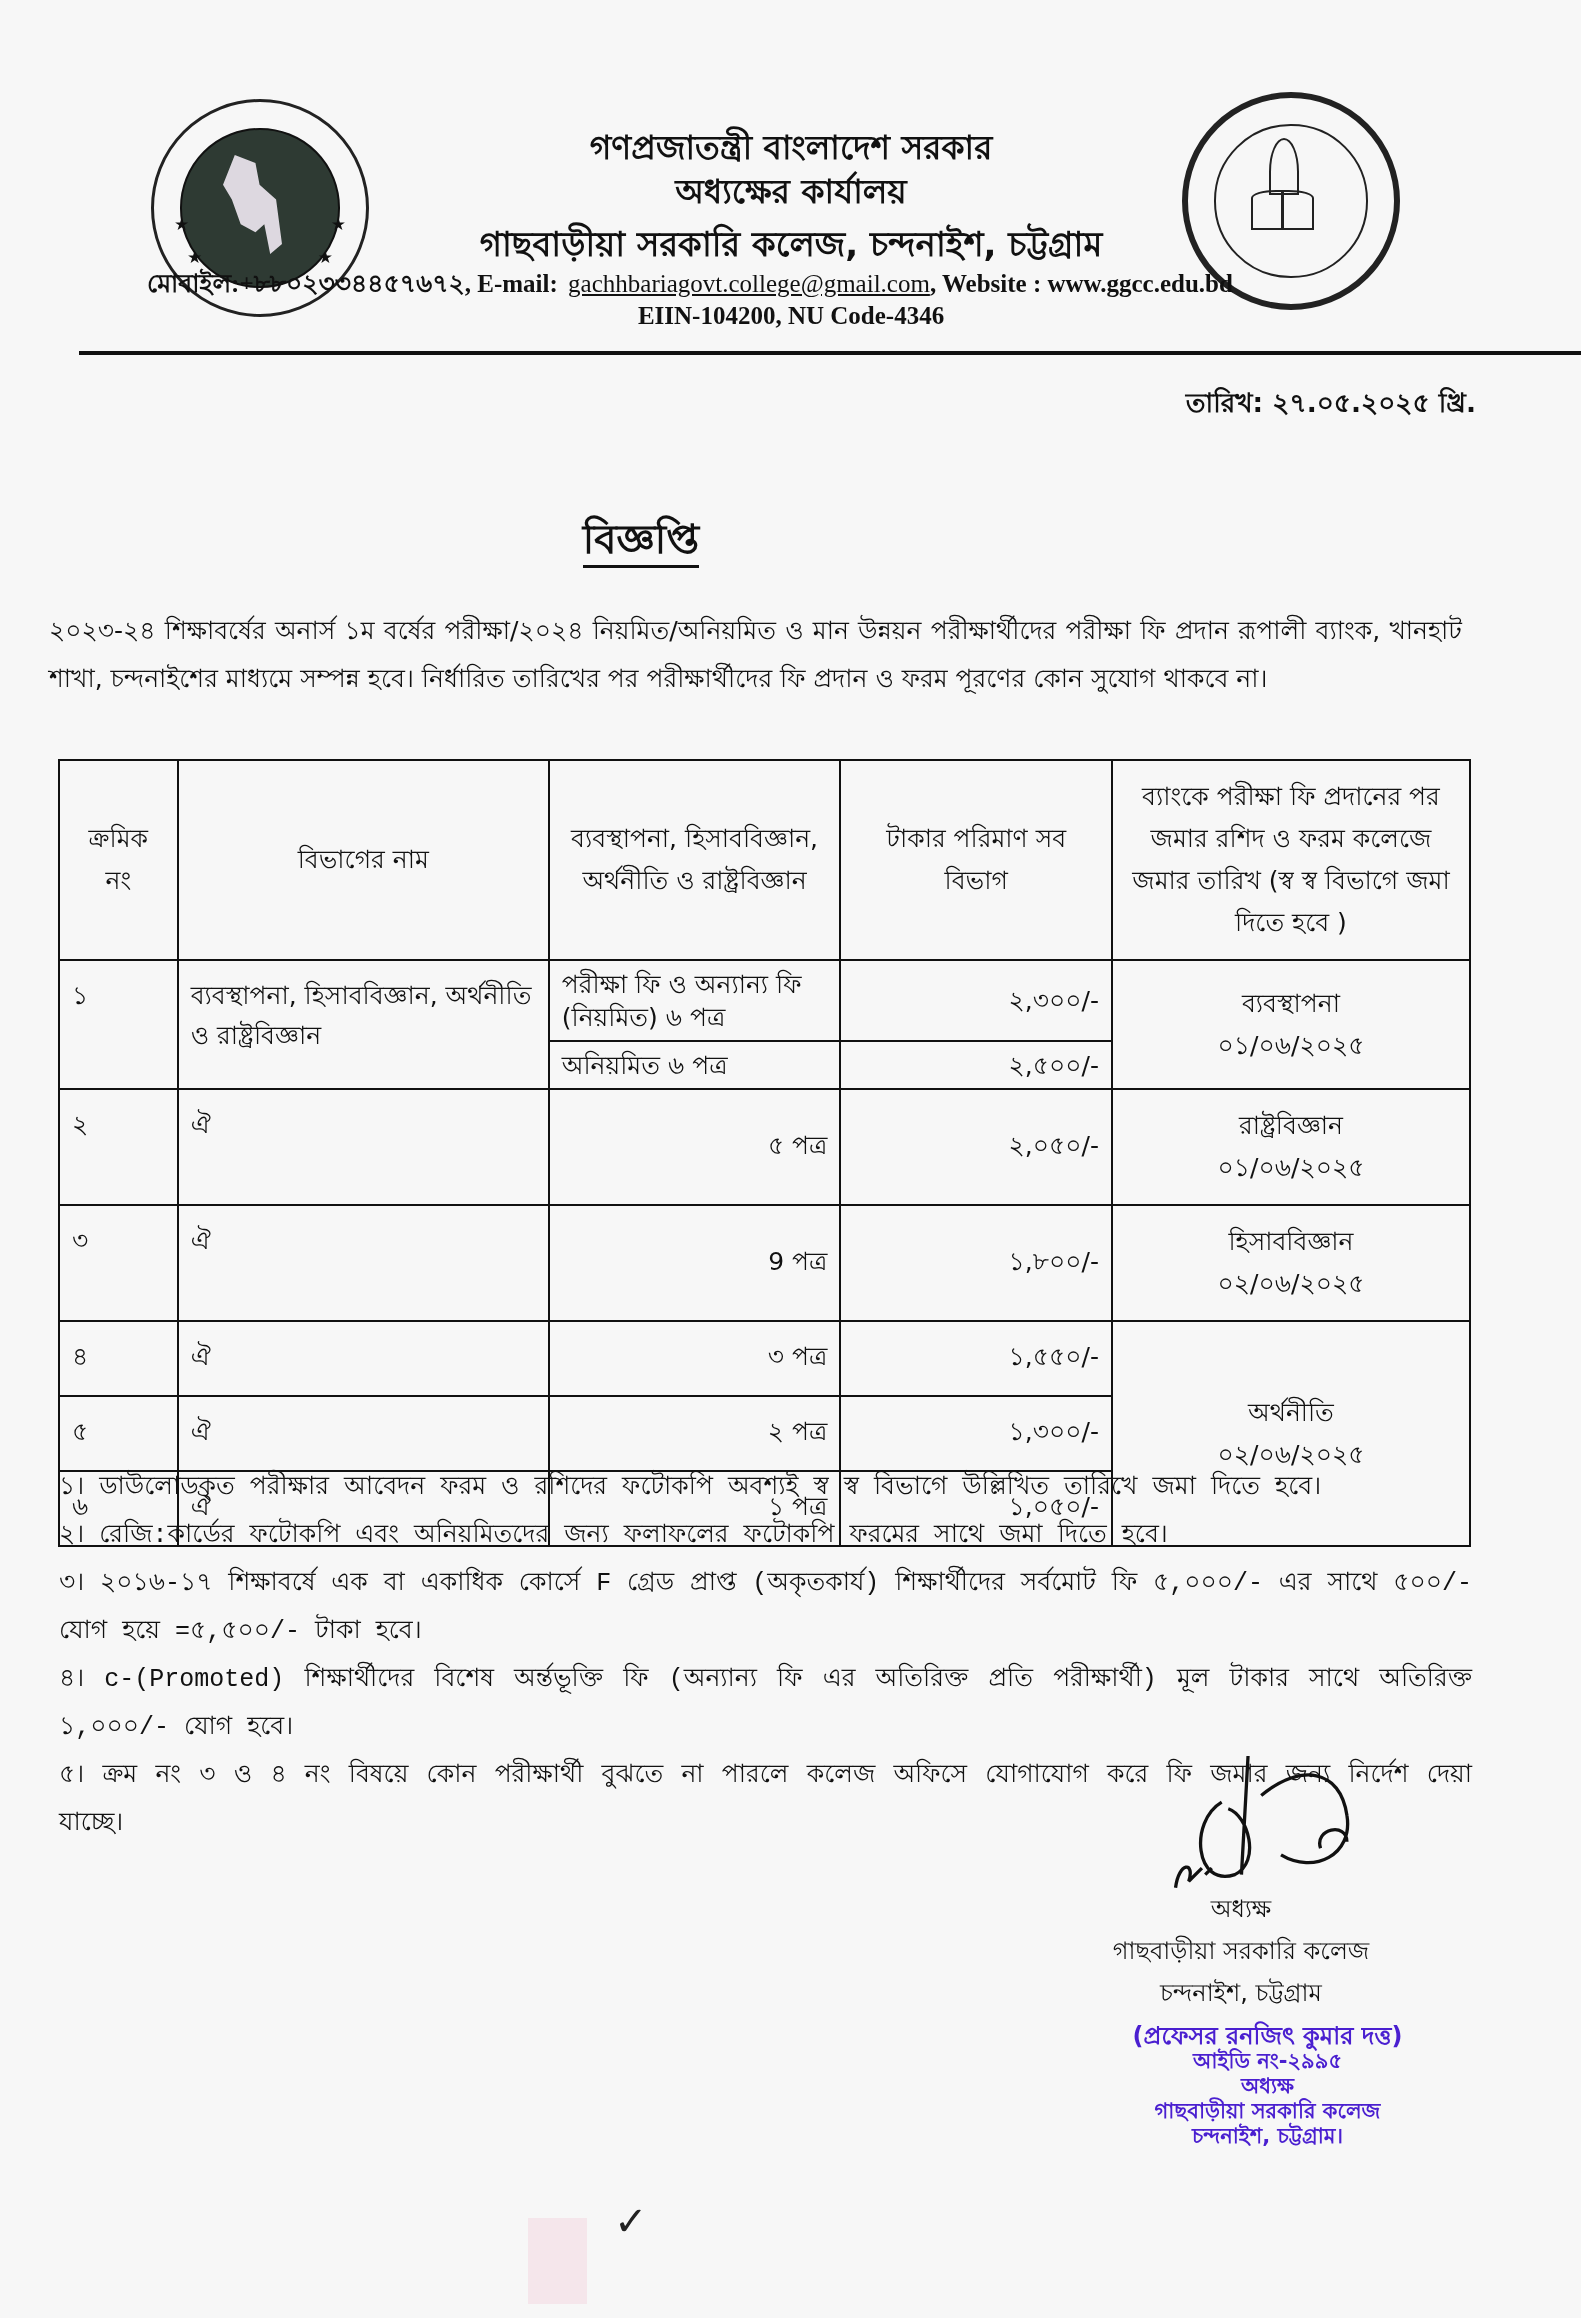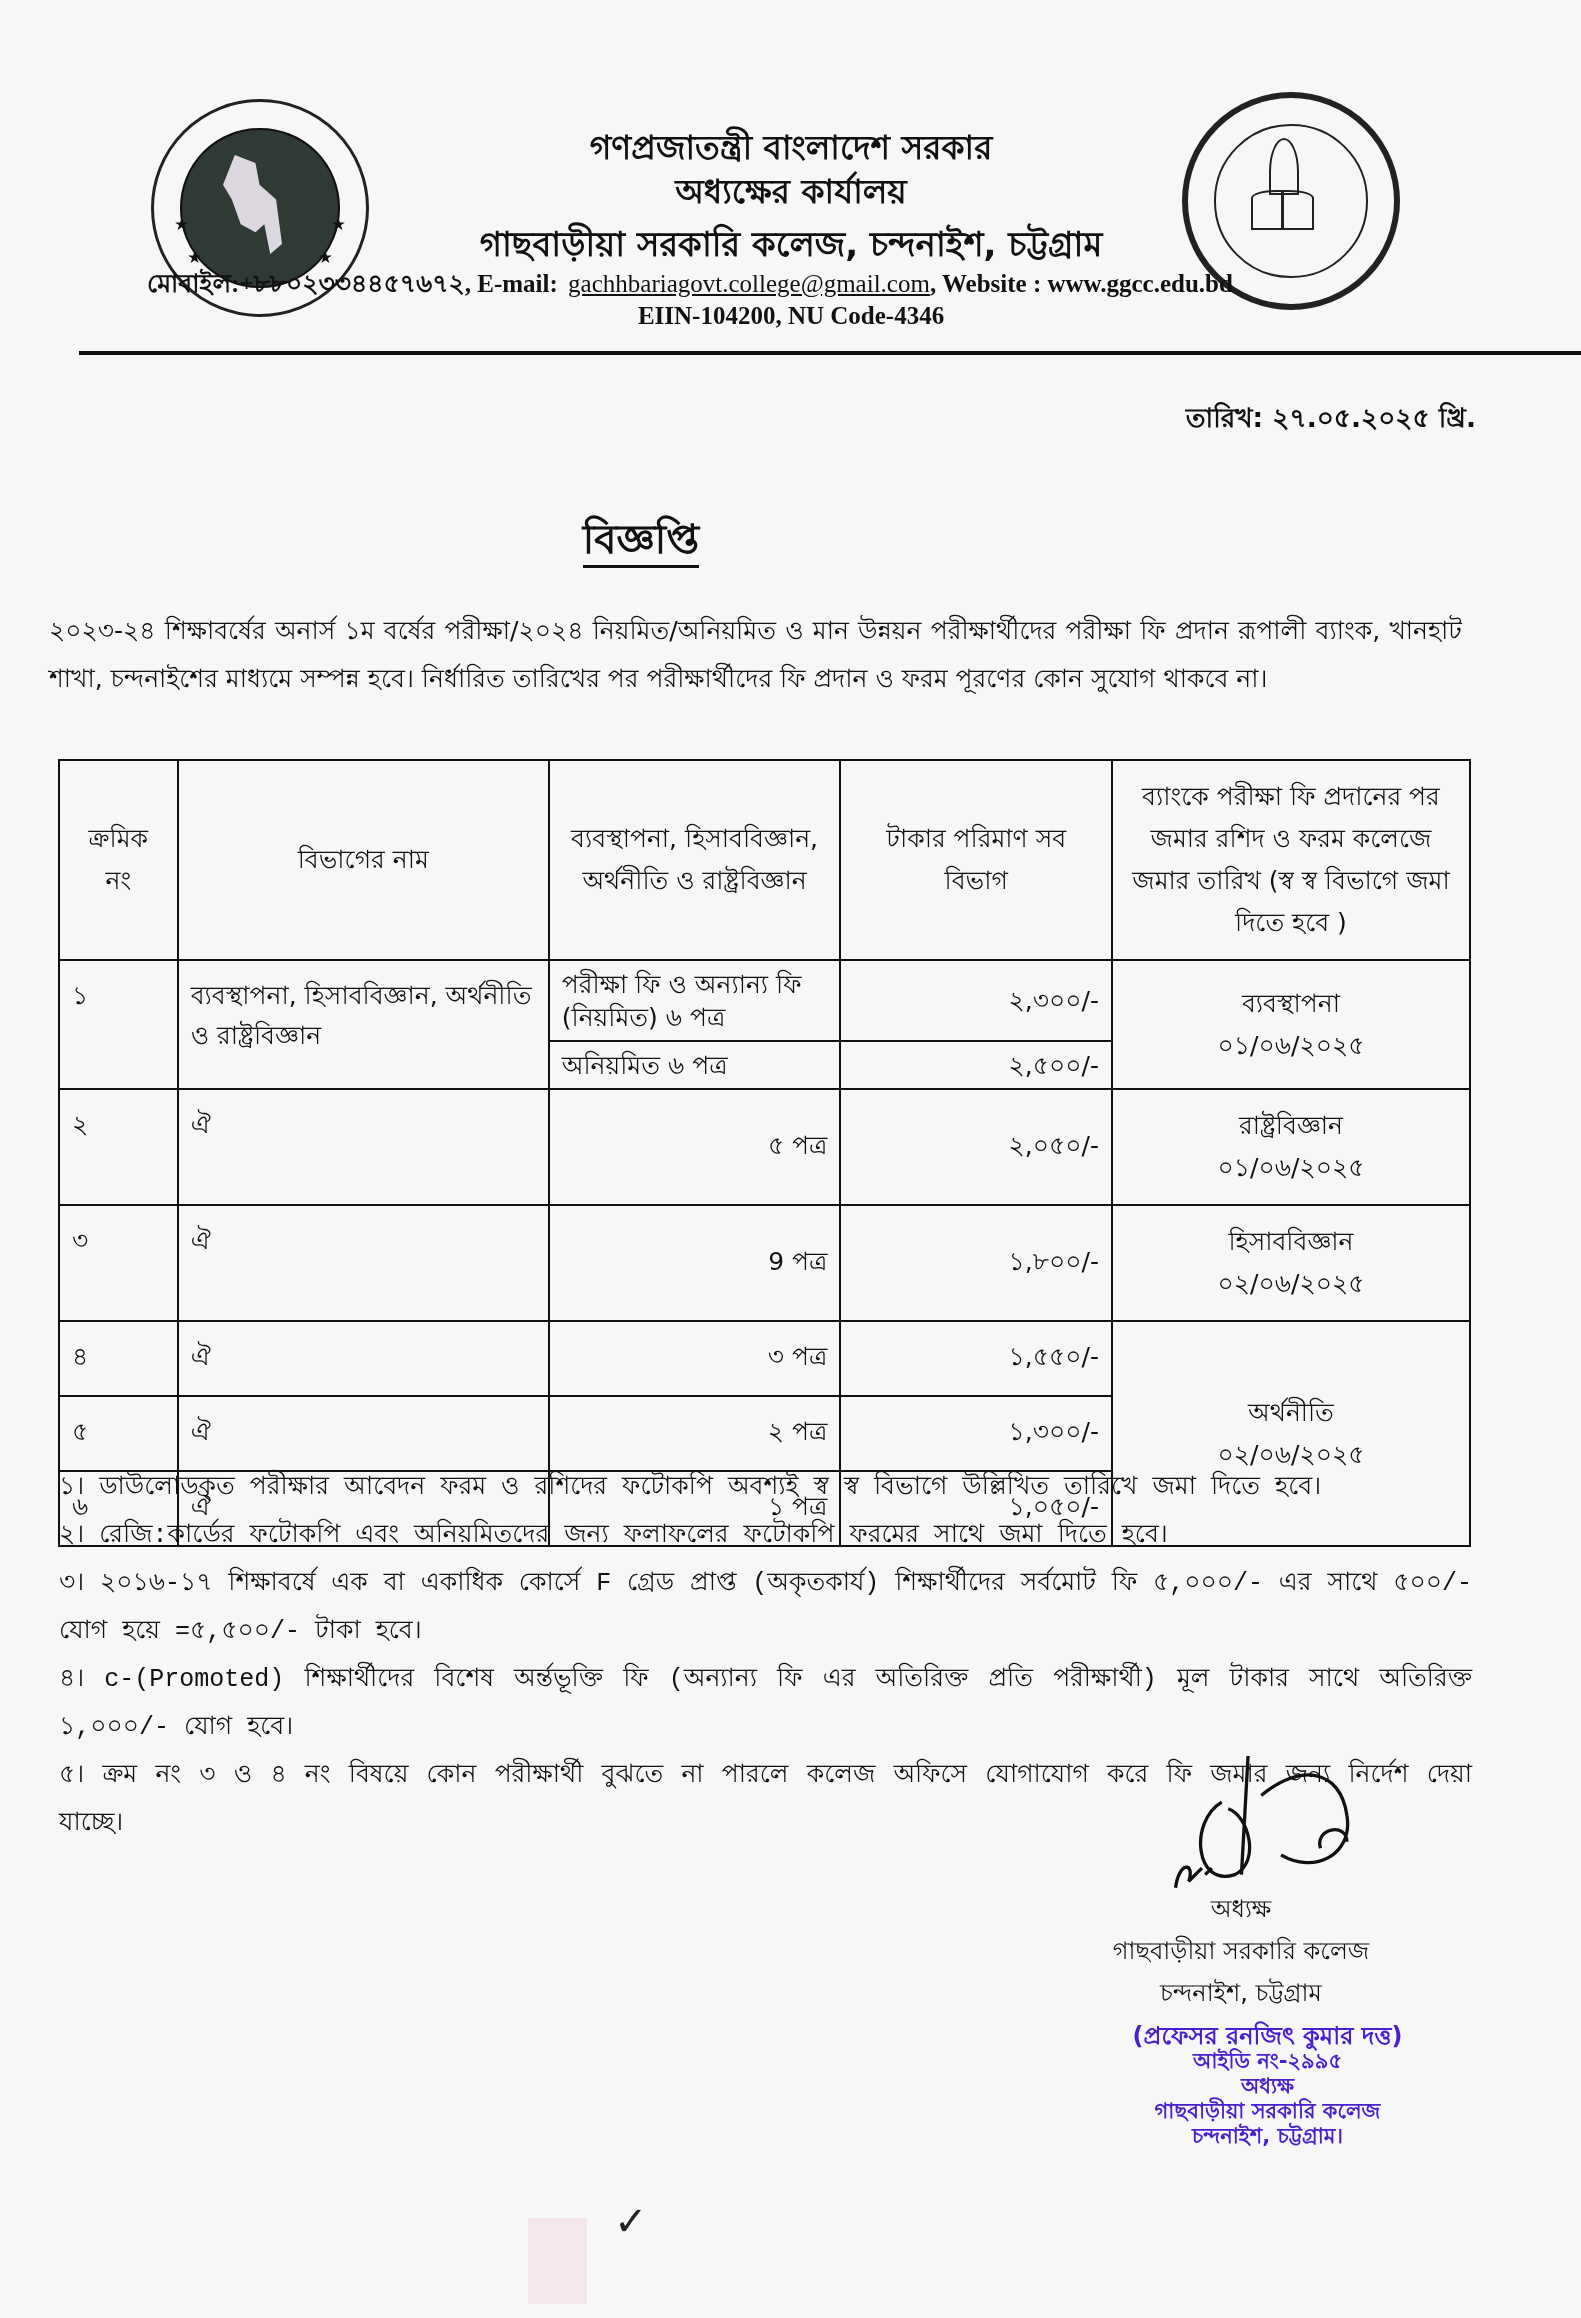--- a/index.html
+++ b/index.html
@@ -45,21 +45,21 @@
   }
   .h1 { top: 122px; font-size: 33px; }
   .h2 { top: 166px; font-size: 33px; }
   .h3 { top: 218px; font-size: 34px; }
   .contact {
     left: 147px; top: 264px; font-size: 25px; font-family: "Liberation Serif", serif; font-weight: bold; white-space: nowrap;
   }
   .contact .email { font-weight: normal; text-decoration: underline; margin-left: 4px; }
   .eiin { left: 0; width: 1582px; top: 302px; text-align: center; font-size: 25px; font-family: "Liberation Serif", serif; font-weight: bold; }
   .rule { left: 79px; top: 351px; width: 1505px; height: 4px; background: #111; }
-  .date { right: 106px; top: 398px; font-size: 26.4px; font-weight: bold; }
+  .date { right: 106px; top: 383px; font-size: 26.4px; font-weight: bold; }
   .title {
     left: 0; width: 1282px; top: 508px; text-align: center; font-size: 40px; font-weight: bold;
   }
   .title span { border-bottom: 3.3px solid #111; padding-bottom: 2.6px; }
   .intro {
     left: 49px; top: 607px; width: 1413px; font-size: 25px; line-height: 48px; text-align: justify;
   }
   
   table.fee {
     position: absolute; left: 58px; top: 759px; width: 1413px; border-collapse: collapse;

